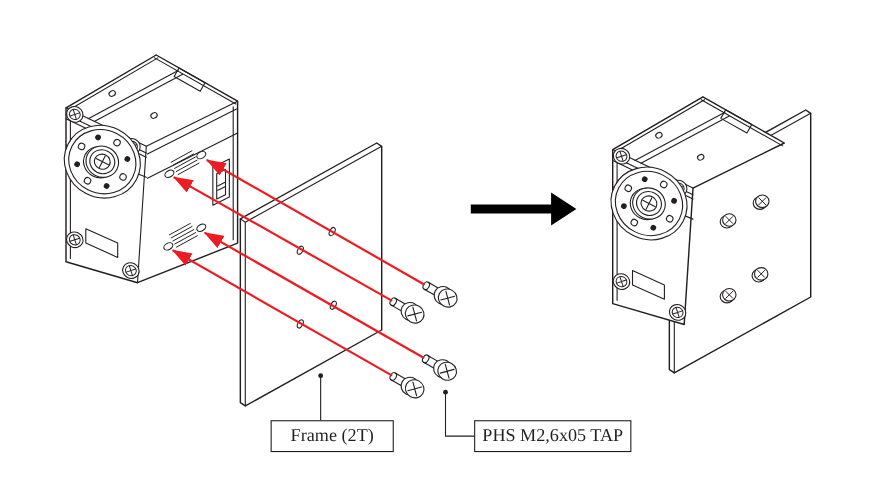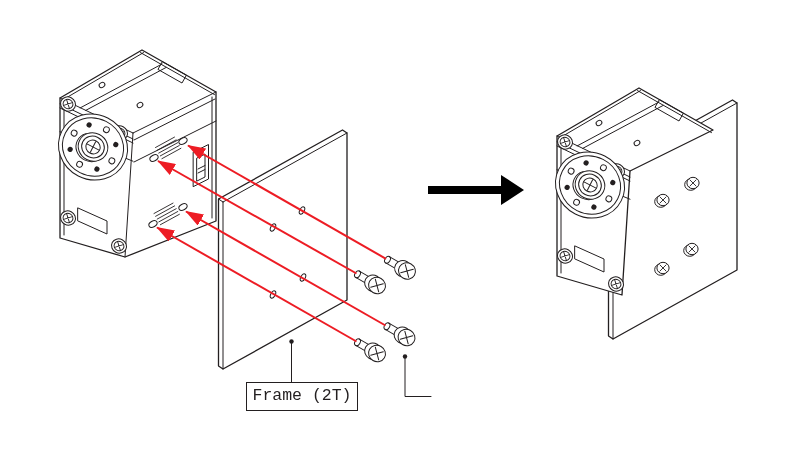--- a/index.html
+++ b/index.html
@@ -4,21 +4,21 @@
 <style>
   :root{
     --line:#231F20;
     --red:#ED1C24;
     --black_arrow:#000000;
     --background:#FFFFFF;
   }
   html,body{margin:0;padding:0;background:#e9e9e9;}
   #stage{
     position:relative;width:800px;height:450px;background:var(--background);
-    overflow:hidden;font-family:Liberation Mono, monospace;
+    overflow:hidden;font-family:Liberation Serif, serif;
   }
   #stage svg{position:absolute;left:0;top:0;}
   .ln{fill:none;stroke:var(--line);stroke-width:1;stroke-linejoin:round;stroke-linecap:round;}
   .fw{fill:#fff;stroke:var(--line);stroke-width:1;stroke-linejoin:round;}
   .fwb{fill:#fff;stroke:var(--line);stroke-width:1.3;stroke-linejoin:round;}
   .fb{fill:var(--line);stroke:none;}
   .thin{stroke-width:.9;}
   .red-line{stroke:var(--red);stroke-width:2;fill:none;}
   .label-box{
     position:absolute;display:flex;align-items:center;justify-content:center;
@@ -165,14 +165,17 @@
     </g>
     <g>
       <circle cx="405" cy="356.5" r="2.2" class="fb"></circle>
       <path class="ln" d="M405,358 L405,396.5 L431,396.5"></path>
     </g>
   </svg>
 
   <div id="frame-label" class="label-box">
     <span>Frame (2T)</span>
   </div>
+  <div id="screw-label" class="label-box">
+    <span>PHS M2,6x05 TAP</span>
+  </div>
 
 </div>
 
 </body></html>

